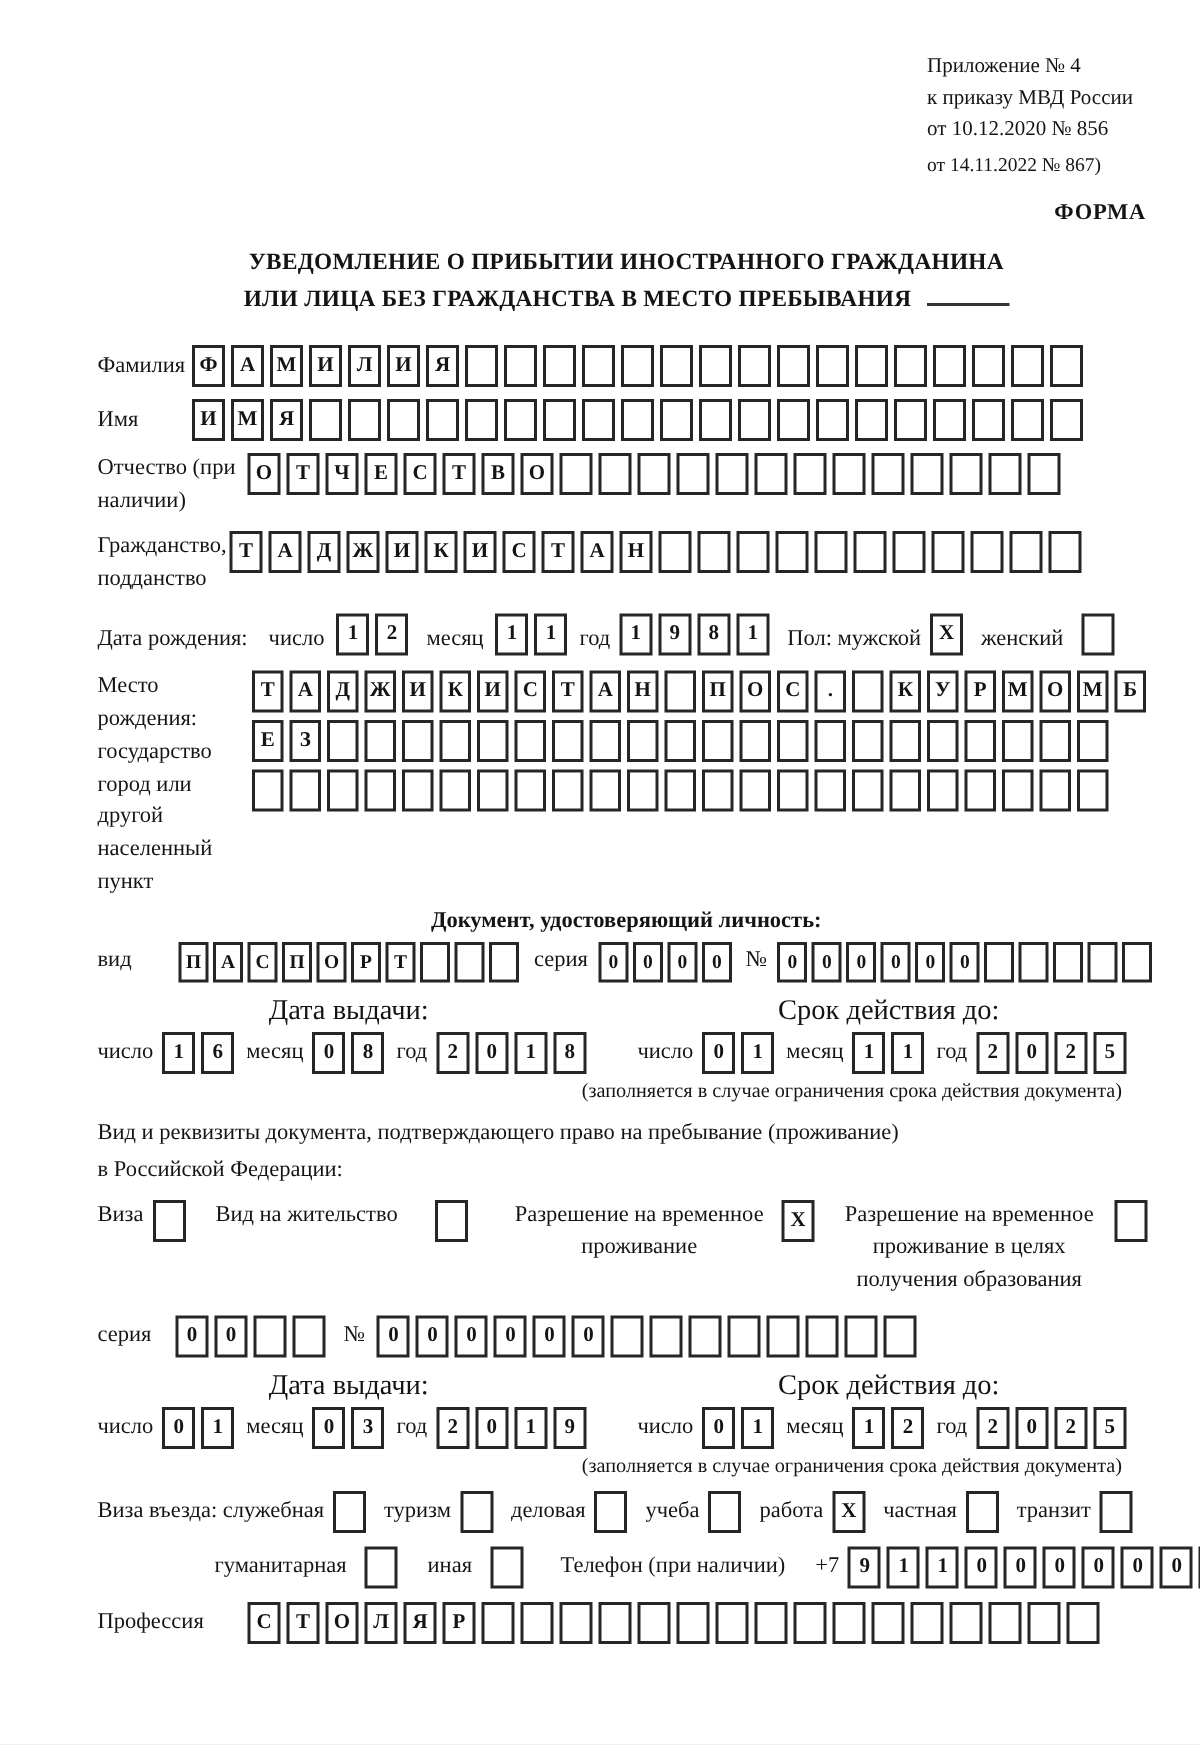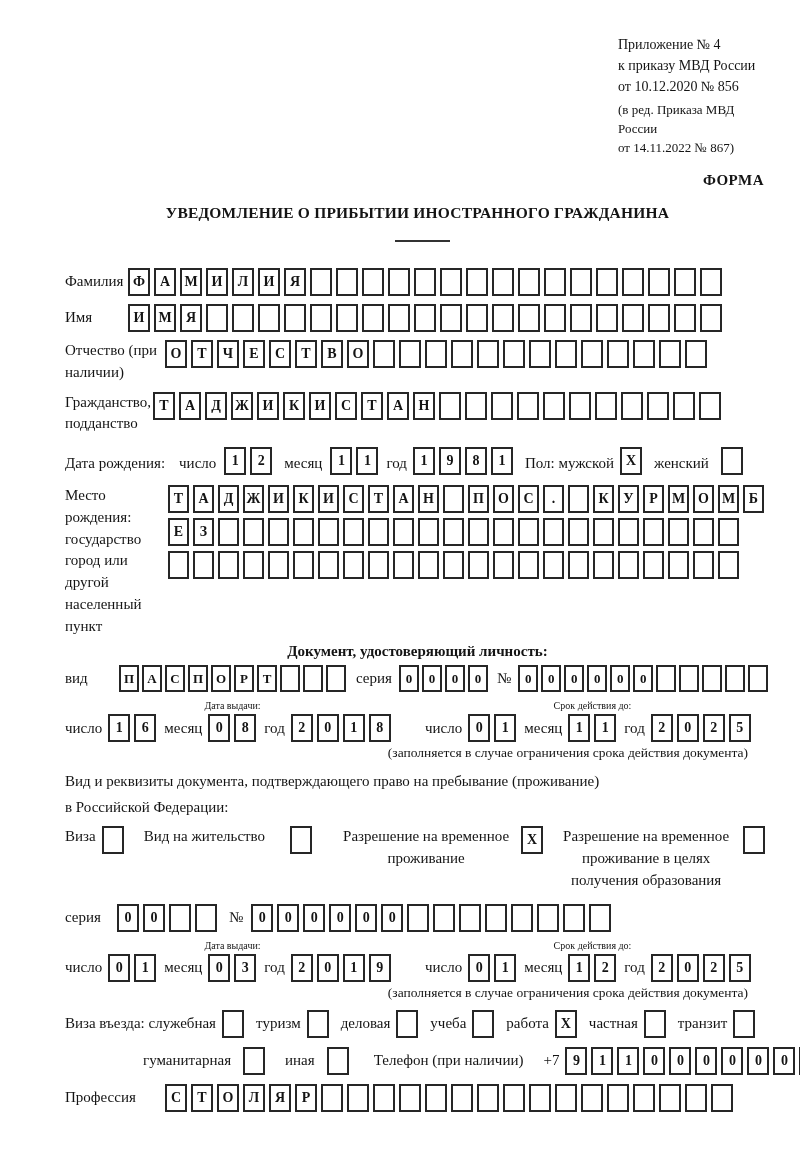--- a/index.html
+++ b/index.html
@@ -24,51 +24,50 @@
     width:18px;height:24px;border:2px solid #262626;flex:none;
     display:flex;align-items:center;justify-content:center;
     font-size:14px;font-weight:bold;background:#fff;
   }
   .compact{gap:3px;} .compact .cell{width:16px;height:23px;font-size:13px;}
   .bp .cell{width:17px;}
   .stack{display:flex;flex-direction:column;gap:5px;}
   .center-bold{font-weight:bold;font-size:15px;text-align:center;margin-top:6px;}
   .mini-lbl{margin:0 8px 0 12px;}
   .dates-labels{display:flex;justify-content:space-between;padding-right:10px;margin-top:8px;}
-  .dates-labels span{width:335px;text-align:center;font-size:10px;}
+  .dates-labels span{width:335px;text-align:center;font-size:19px;}
   .dates-row{display:flex;justify-content:space-between;padding-right:10px;margin-top:3px;}
   .dgroup{display:flex;align-items:center;width:335px;flex:none;}
   .dgroup .lbl{margin-right:6px;}
   .dgroup .cellrow{margin-right:8px;}
   .note{font-size:13.5px;text-align:right;padding-right:22px;margin-top:3px;}
   .para{font-size:15px;line-height:1.7;margin-top:8px;}
   .cbrow{display:flex;align-items:flex-start;margin-top:6px;}
   .cbblock{font-size:15px;text-align:center;line-height:1.45;}
   .gap6{margin-left:6px;} .gap12{margin-left:12px;} .gap20{margin-left:20px;} .gap25{margin-left:25px;}
 </style>
 </head>
 <body>
 
 <div class="page">
 
   <div class="appendix">
     <div>Приложение № 4</div>
     <div>к приказу МВД России</div>
     <div>от 10.12.2020 № 856</div>
     <div class="small">
-      <div>(в ред. Приказа МВД России</div>
       <div>от 14.11.2022 № 867)</div>
     </div>
   </div>
 
   <div class="forma">ФОРМА</div>
 
   <div class="title">
     <div>УВЕДОМЛЕНИЕ О ПРИБЫТИИ ИНОСТРАННОГО ГРАЖДАНИНА</div>
-    <div><span class="blank"></span></div>
+    <div><span>ИЛИ ЛИЦА БЕЗ ГРАЖДАНСТВА В МЕСТО ПРЕБЫВАНИЯ</span><span class="blank"></span></div>
   </div>
 
 
   <div class="row" style="margin-top:18px;">
     <span class="lbl w63">Фамилия</span>
     <span class="cellrow">
         <span class="cell">Ф</span>
         <span class="cell">А</span>
         <span class="cell">М</span>
         <span class="cell">И</span>

